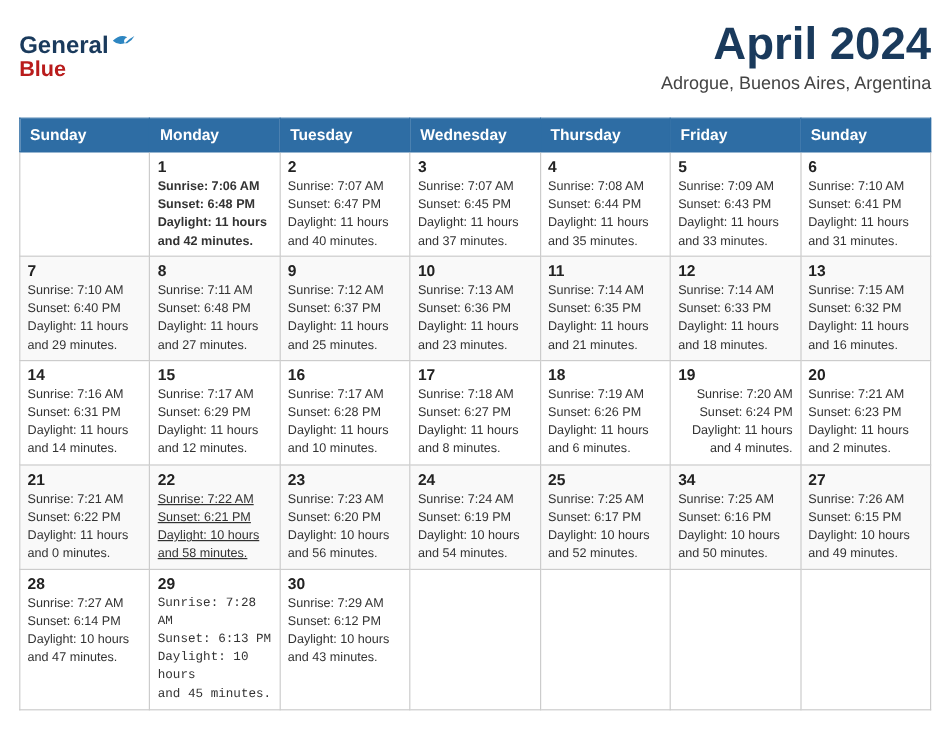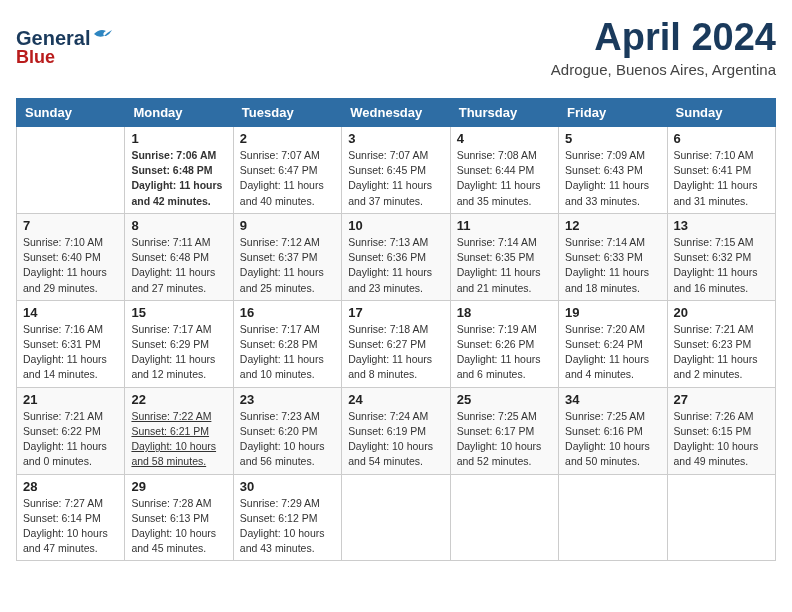--- a/index.html
+++ b/index.html
@@ -248,21 +248,21 @@
         </td>
         <td>
           <span class="day-number">18</span>
           <div class="day-info" style="white-space: pre-line;">Sunrise: 7:19 AM
 Sunset: 6:26 PM
 Daylight: 11 hours
 and 6 minutes.</div>
         </td>
         <td>
           <span class="day-number">19</span>
-          <div class="day-info" style="white-space: pre-line;">Sunrise: 7:20 AM
+          <div class="day-info" style="white-space: pre-line; text-align: right;">Sunrise: 7:20 AM
 Sunset: 6:24 PM
 Daylight: 11 hours
 and 4 minutes.</div>
         </td>
         <td>
           <span class="day-number">20</span>
           <div class="day-info" style="white-space: pre-line;">Sunrise: 7:21 AM
 Sunset: 6:23 PM
 Daylight: 11 hours
 and 2 minutes.</div>
@@ -322,21 +322,21 @@
       <tr>
         <td>
           <span class="day-number">28</span>
           <div class="day-info" style="white-space: pre-line;">Sunrise: 7:27 AM
 Sunset: 6:14 PM
 Daylight: 10 hours
 and 47 minutes.</div>
         </td>
         <td>
           <span class="day-number">29</span>
-          <div class="day-info" style="white-space: pre-line;">Sunrise: 7:28 AM
+          <div class="day-info" style="white-space: pre-line; font-family: Liberation Mono, monospace;">Sunrise: 7:28 AM
 Sunset: 6:13 PM
 Daylight: 10 hours
 and 45 minutes.</div>
         </td>
         <td>
           <span class="day-number">30</span>
           <div class="day-info" style="white-space: pre-line;">Sunrise: 7:29 AM
 Sunset: 6:12 PM
 Daylight: 10 hours
 and 43 minutes.</div>

